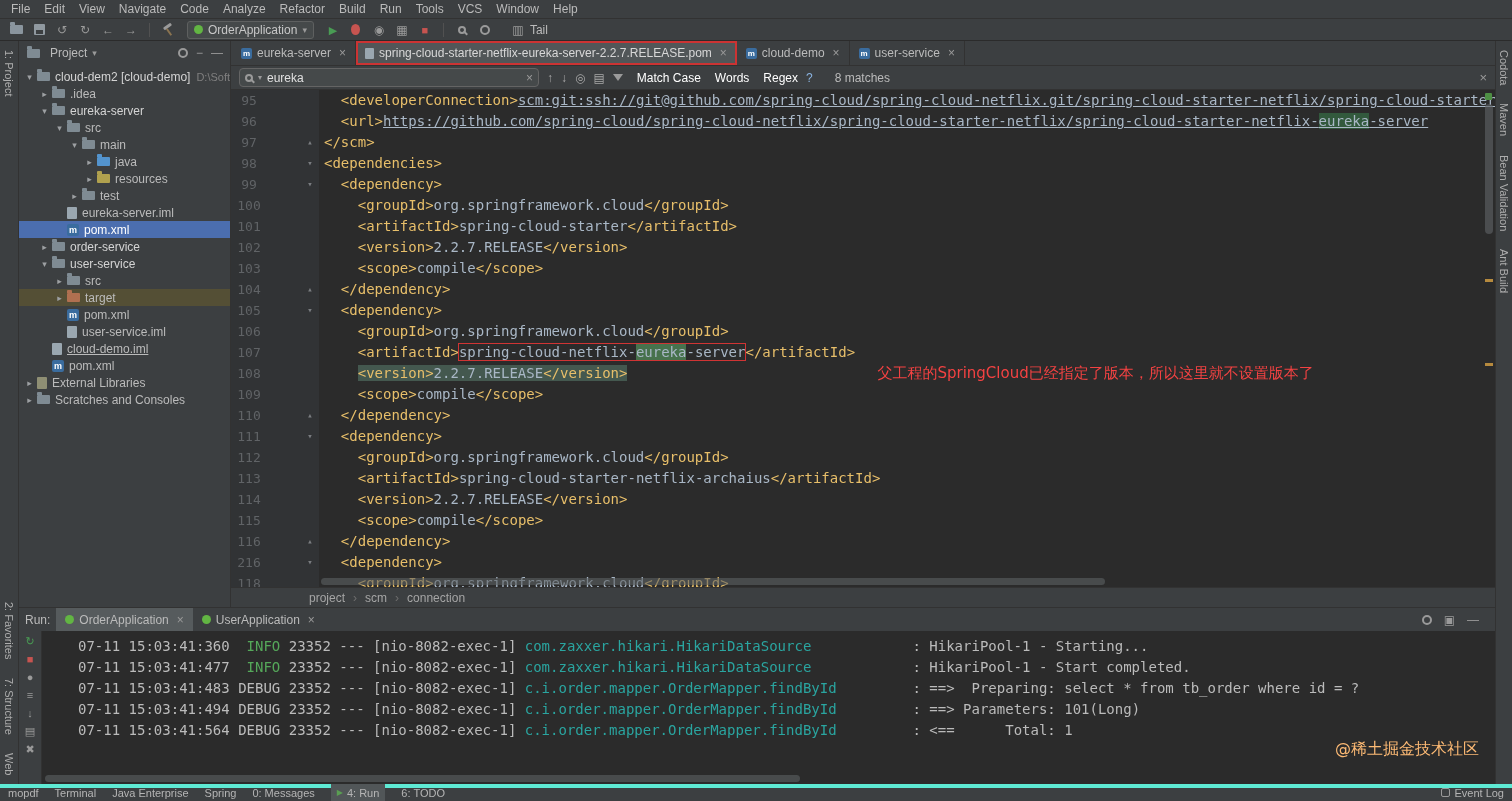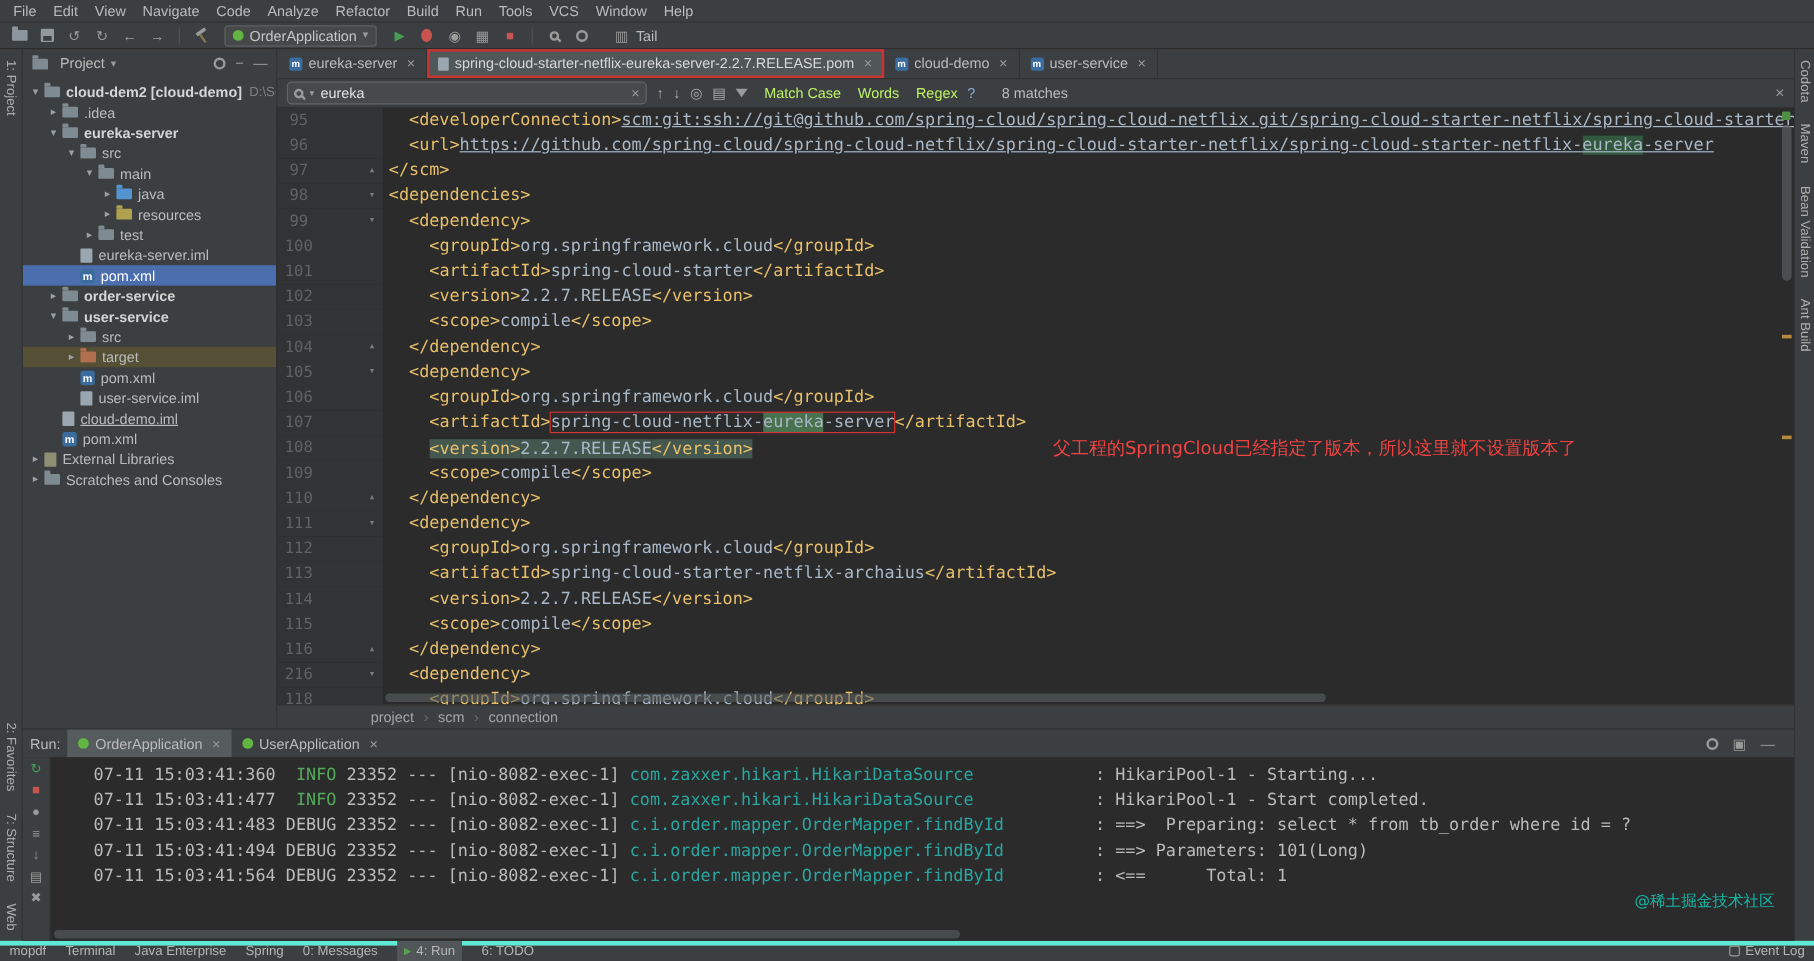--- a/index.html
+++ b/index.html
@@ -53,21 +53,21 @@
 .ticon{flex:none;margin:0 5px 0 1px}
 .ti-folder,.ti-module,.ti-project,.ti-scratch{position:relative;width:13px;height:9px;border-radius:1px;background:#7f8b93;display:inline-block}
 .ti-folder::before,.ti-module::before,.ti-project::before,.ti-scratch::before,.ti-java::before,.ti-resources::before,.ti-target::before{content:"";position:absolute;top:-3px;left:0;width:5px;height:3px;background:inherit;border-radius:1px 1px 0 0}
 .ti-java{position:relative;width:13px;height:9px;border-radius:1px;background:#5394ce;display:inline-block}
 .ti-resources{position:relative;width:13px;height:9px;border-radius:1px;background:#b0a14e;display:inline-block}
 .ti-target{position:relative;width:13px;height:9px;border-radius:1px;background:#b07050;display:inline-block}
 .ti-maven{width:12px;height:12px;border-radius:2px;background:#3a6c9e;color:#fff;font-size:9px;font-weight:bold;display:inline-flex;align-items:center;justify-content:center}
 .ti-maven::after{content:"m"}
 .ti-file,.ti-lib{width:10px;height:12px;background:#9aa7b0;border-radius:1px;display:inline-block;position:relative}
 .ti-lib{background:#8f8f74}
-.tree-label.bold{font-weight:bold;color:#d4d4d4}
+.tree-label.bold{font-weight:normal;color:#d4d4d4}
 .tree-row.selected .tree-label{color:#fff}
 .tree-extra{color:#7f7f7f;margin-left:6px;font-size:11px}
 
 
 .editor-col{flex:1;display:flex;flex-direction:column;min-width:0;background:#2b2b2b}
 .tabbar{height:25px;background:#3c3f41;border-bottom:1px solid #323232;display:flex;align-items:stretch;padding-left:1px;flex:none}
 .tab{display:flex;align-items:center;gap:5px;padding:0 9px;color:#bbbbbb;border-right:1px solid #323232;background:#3c3f41;cursor:default;white-space:nowrap}
 .tab.selected{background:#515658;color:#d8d8d8}
 .tab.annotated{outline:2px solid #cc3333;outline-offset:-2px}
 .tab-close{color:#9a9a9a;margin-left:3px;font-size:12px}
@@ -76,21 +76,21 @@
 .ti2-maven::after{content:"m"}
 .ti2-file{width:9px;height:11px;background:#9aa7b0;border-radius:1px}
 
 .findbar{height:24px;background:#3c3f41;border-bottom:1px solid #323232;display:flex;align-items:center;padding:0 8px;gap:8px;flex:none}
 .find-field{width:300px;height:19px;background:#45494a;border:1px solid #646464;border-radius:4px;display:flex;align-items:center;padding:0 5px;gap:5px;flex:none}
 .fld-caret{font-size:8px;color:#9a9a9a}
 .find-input{flex:1;background:transparent;border:none;outline:none;color:#e0e0e0;font-size:12px;font-family:inherit;min-width:0}
 .fld-x{color:#9a9a9a}
 .fb-ic{color:#a9a9a9;font-size:12px}
 .fb-funnel{width:0;height:0;border-left:5px solid transparent;border-right:5px solid transparent;border-top:7px solid #9a9a9a}
-.find-opt{color:#bef264;margin-left:6px}
+.find-opt{color:#ffffff;margin-left:6px}
 .find-help{color:#8ab3e0}
 .find-matches{color:#bbbbbb;margin-left:14px}
 .fb-close{margin-left:auto;color:#9a9a9a;font-size:13px}
 
 .editor{flex:1;position:relative;overflow:hidden;font-family:"DejaVu Sans Mono","Liberation Mono",monospace;font-size:14px;min-height:0}
 .code-line{display:flex;height:21px;line-height:21px;white-space:pre}
 .gutter{flex:none;width:88px;background:#313335;color:#606366;display:flex;font-size:13px}
 .lnum{width:36px;text-align:center}
 .fold{width:18px;margin-left:auto;text-align:center;color:#7a7d80;font-size:9px}
 .lcontent{flex:1;padding-left:5px;overflow:hidden}
@@ -126,21 +126,21 @@
 .ic-endpoints{width:9px;height:9px;border:2px solid #9a9a9a;border-radius:50%}
 .console-wrap{flex:1;display:flex;min-height:0;position:relative;background:#2b2b2b}
 .console-toolbar{width:23px;background:#3c3f41;border-right:1px solid #323232;display:flex;flex-direction:column;align-items:center;padding-top:5px;gap:7px;flex:none}
 .cicon{font-size:11px;line-height:11px;color:#9a9a9a}
 .cicon.green{color:#499c54}
 .cicon.red{color:#c75450}
 .console{flex:1;overflow:hidden;font-family:"DejaVu Sans Mono","Liberation Mono",monospace;font-size:14px;line-height:21px;white-space:pre;padding:5px 0 0 36px;color:#bbbbbb}
 .ct{color:#bbbbbb}.cd{color:#bbbbbb}
 .ci{color:#55a85a}
 .cc{color:#2aa5a0}
-.watermark{position:absolute;right:16px;bottom:24px;color:#14b8a6;font-size:13px;font-family:"DejaVu Sans","Liberation Sans",sans-serif}
+.watermark{position:absolute;right:16px;bottom:24px;color:#fdba74;font-size:16px;font-family:"DejaVu Sans","Liberation Sans",sans-serif}
 .console-hscroll{position:absolute;left:26px;bottom:2px;height:7px;width:755px;background:#5c6062;opacity:.6;border-radius:4px}
 
 
 .statusbar{height:17px;background:#3c3f41;border-top:4px solid #5eead4;display:flex;align-items:flex-end;font-size:11px;color:#b5b5b5;padding:0 8px;flex:none}
 #sb-left{display:flex;align-items:center;gap:16px}
 .sb-item{display:flex;align-items:center;gap:4px;height:17px;cursor:default}
 .sb-item.active{background:#515658;padding:0 6px}
 .sb-run{color:#5a9e52;font-size:8px}
 #sb-right{margin-left:auto;display:flex;align-items:center;gap:8px}
 .ic-eventlog{width:9px;height:9px;border:1px solid #9a9a9a;border-radius:2px;display:inline-block}

